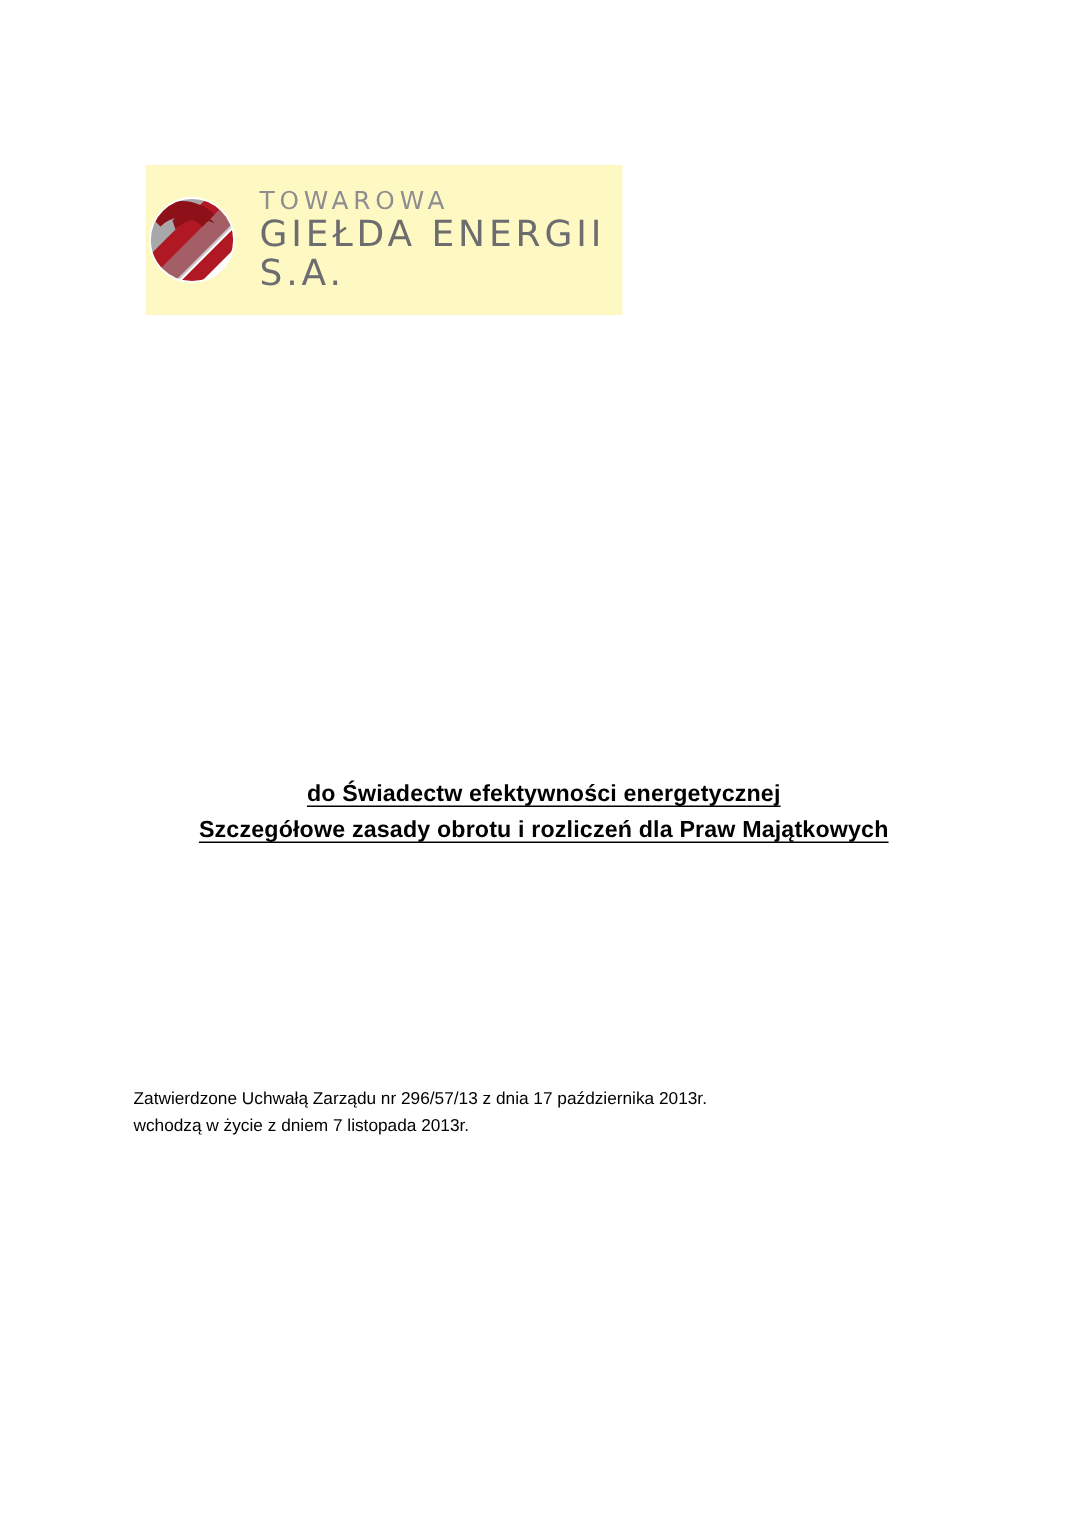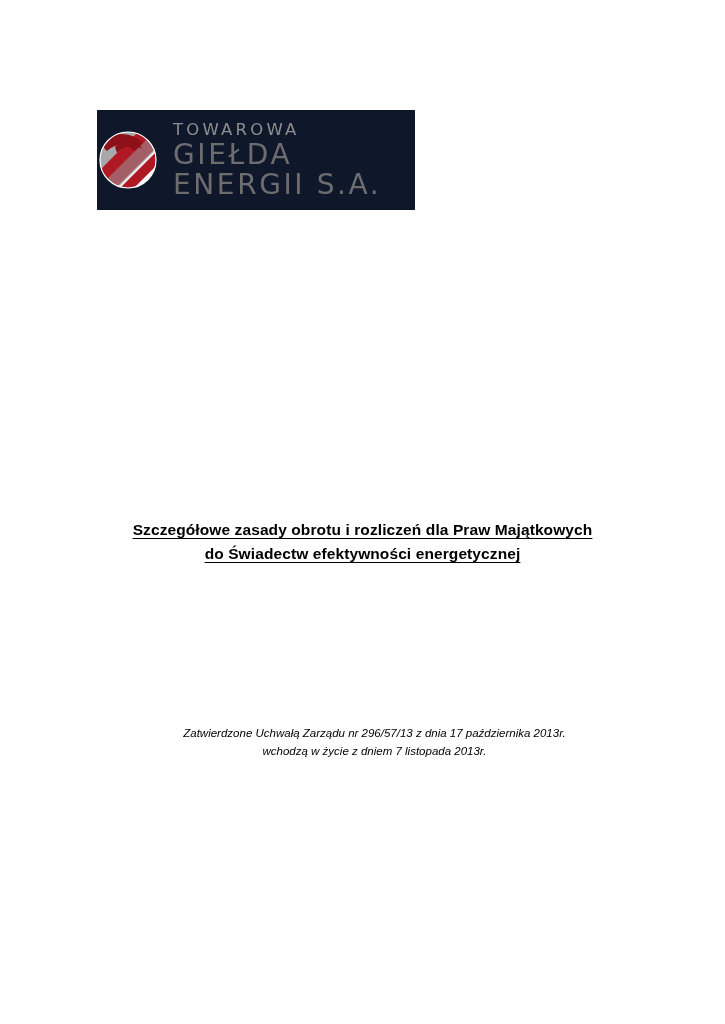--- a/index.html
+++ b/index.html
@@ -25,21 +25,21 @@
   
   .logo-block {
     position: absolute;
     left: 97px;
     top: 110px;
     width: 318px;
     height: 100px;
     display: flex;
     align-items: center;
     gap: 14px;
-    background: #0f172a;
+    background: #fef9c3;
   }
 
   .logo-mark {
     width: 62px;
     height: 62px;
     position: relative;
     flex: 0 0 auto;
   }
 
   .logo-text {
@@ -50,21 +50,21 @@
   }
   .logo-text .line1 {
     font-family: "DejaVu Sans", sans-serif;
     font-size: 16.5px;
     letter-spacing: 3.2px;
     color: #8e8e90;
     font-weight: 400;
   }
   .logo-text .line2 {
     font-family: "DejaVu Sans", sans-serif;
-    font-size: 28px;
+    font-size: 24px;
     letter-spacing: 2.6px;
     color: #6d6d70;
     font-weight: 400;
     margin-top: 2px;
   }
 
   
   .doc-title {
     position: absolute;
     left: 88px;
@@ -78,26 +78,24 @@
   }
   .doc-title .tline {
     display: block;
     text-decoration: underline;
     text-underline-offset: 3px;
   }
 
   
   .approval {
     position: absolute;
-    left: 100px;
+    left: 89px;
     top: 724px;
     width: 549px;
-    text-align: center;
     font-size: 11.5px;
-    font-style: italic;
     line-height: 1.6;
     color: #000000;
   }
   .approval .aline { display: block; }
 </style>
 </head>
 <body>
 
 <div class="page">
 
@@ -121,22 +119,22 @@
         <path d="M 18 18 C 26 10, 40 12, 46 20 C 38 16, 28 16, 20 24 Z" fill="#8e1019"></path>
       </svg>
     </div>
     <div class="logo-text">
       <span class="line1">TOWAROWA</span>
       <span class="line2">GIEŁDA ENERGII S.A.</span>
     </div>
   </div>
 
   <div class="doc-title">
+    <span class="tline">do Świadectw efektywności energetycznej</span>
     <span class="tline">Szczegółowe zasady obrotu i rozliczeń dla Praw Majątkowych</span>
-    <span class="tline">do Świadectw efektywności energetycznej</span>
   </div>
 
   <div class="approval">
     <span class="aline">Zatwierdzone Uchwałą Zarządu nr 296/57/13 z dnia 17 października 2013r.</span>
     <span class="aline">wchodzą w życie z dniem 7 listopada 2013r.</span>
   </div>
 
 </div>
 
 </body></html>

